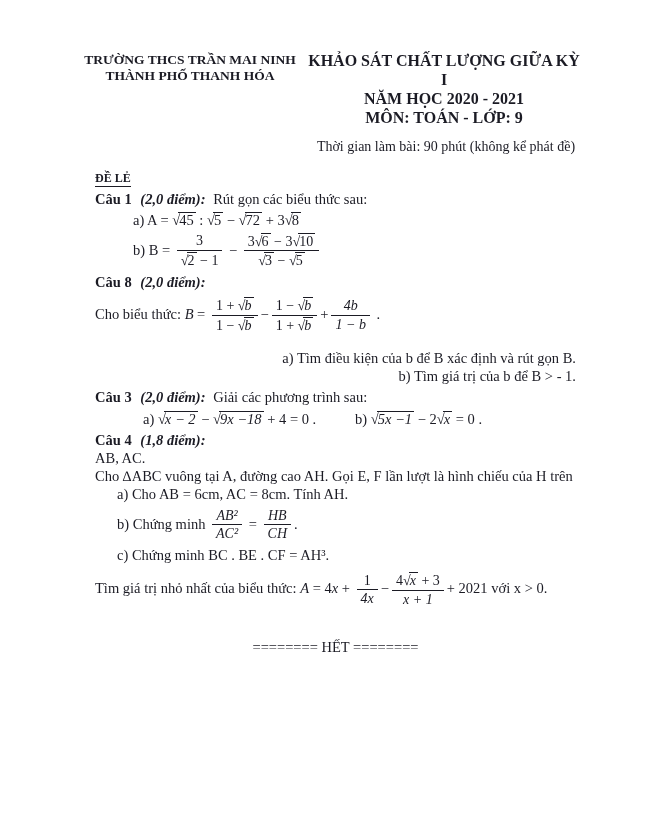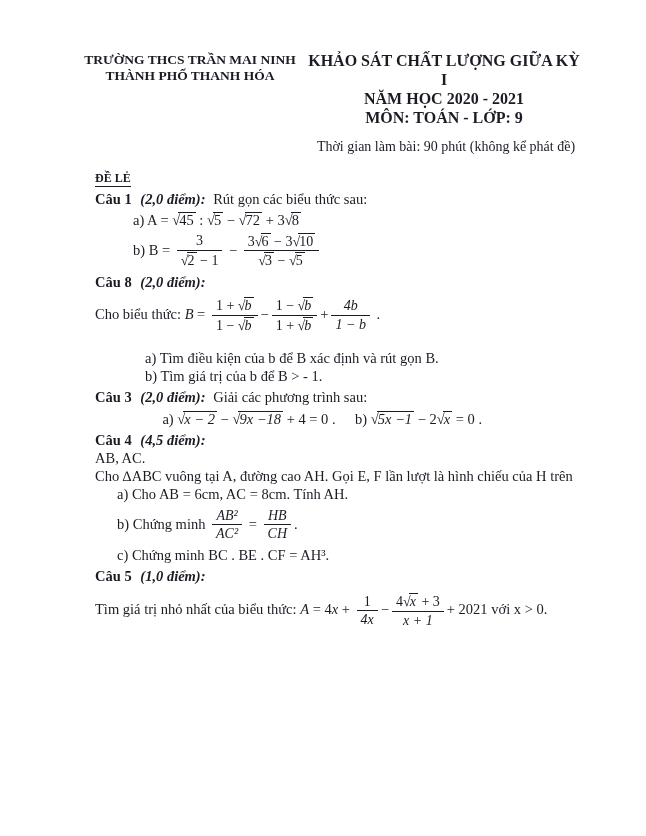--- a/index.html
+++ b/index.html
@@ -15,32 +15,32 @@
   .time-note { margin-top:11px; margin-left:303px; width:286px; text-align:center; font-size:14px; }
   
   .body { margin:13px 70px 0 95px; line-height:1.25; }
   .exam-code { display:inline-block; font-weight:bold; font-size:12px; border-bottom:1.6px solid currentColor; padding-bottom:0px; }
   .q-head { margin-top:3px; }
   .q-label { font-weight:bold; }
   .q-points { font-weight:bold; font-style:italic; margin-left:5px; }
   .q-intro { margin-left:4px; }
   .ind38 { margin-left:38px; }
   .ind48 { margin-left:48px; }
-  .ind50 { margin-left:50px; }
+  .ind50 { margin-left:50px;text-align:right; }
   .ind22 { margin-left:22px; }
   .f-line { margin-top:3px; margin-bottom:3px; }
   
   .mi { font-style:italic; }
   .sqrt { white-space:nowrap; }
   .sqrt .rs { letter-spacing:-1px; }
   .sqrt .rad { display:inline-block; border-top:1.1px solid currentColor; padding:0 2px 0 1px; margin-left:-1px; line-height:1.1; }
   .frac { display:inline-block; vertical-align:middle; text-align:center; line-height:1.12; margin:1px 3px; font-size:14px; }
   .frac .num { display:block; border-bottom:1.1px solid currentColor; padding:0 4px 1px; }
   .frac .den { display:block; padding:1px 4px 0; }
-  .eq-a { display:inline-block; width:212px;text-align:center; }
+  .eq-a { display:inline-block; width:212px; }
   .q3-row { margin-top:4px; margin-bottom:2px; }
   .q2-formula { margin-top:5px; margin-bottom:14px; }
   .q5-formula { margin-top:7px; }
   .footer { text-align:center; margin-top:30px; font-size:14.5px; }
 </style>
 </head>
 <body>
 
 <div class="page">
 
@@ -89,33 +89,30 @@
       <span class="q-label">Câu 3</span>
       <span class="q-points">(2,0 điểm):</span>
       <span class="q-intro">Giải các phương trình sau:</span>
     </div>
     <div class="q3-row ind48">
       <span class="eq-a"><span>a) </span><span class="sqrt"><span class="rs">√</span><span class="rad mi">x − 2</span></span><span> − </span><span class="sqrt"><span class="rs">√</span><span class="rad mi">9x −18</span></span><span> + 4 = 0 .</span></span><span><span>b) </span><span class="sqrt"><span class="rs">√</span><span class="rad mi">5x −1</span></span><span> − 2</span><span class="sqrt"><span class="rs">√</span><span class="rad mi">x</span></span><span> = 0 .</span></span>
     </div>
 
     <div class="q-head">
       <span class="q-label">Câu 4</span>
-      <span class="q-points">(4,5 điểm):</span>
+      <span class="q-points">(1,8 điểm):</span>
     </div>
     <div>AB, AC.</div>
     <div>Cho ∆ABC vuông tại A, đường cao AH.  Gọi E, F lần lượt là hình chiếu của H trên</div>
     <div class="ind22">a)  Cho AB = 6cm, AC = 8cm. Tính AH.</div>
     <div class="f-line ind22">
       <span>b)  Chứng minh </span><span class="frac"><span class="num mi">AB²</span><span class="den mi">AC²</span></span><span> = </span><span class="frac"><span class="num mi">HB</span><span class="den mi">CH</span></span><span>.</span>
     </div>
     <div class="ind22">c)   Chứng minh  BC . BE . CF =  AH³.</div>
 
-    <div class="q-head">
-      <span class="q-label">Câu 5</span>
-      <span class="q-points">(1,0 điểm):</span>
-    </div>
     <div class="q5-formula">
       <span>Tìm giá trị nhỏ nhất của biểu thức: </span><span class="mi">A</span><span> = 4</span><span class="mi">x</span><span> + </span><span class="frac"><span class="num">1</span><span class="den mi">4x</span></span><span>−</span><span class="frac"><span class="num"><span>4</span><span class="sqrt"><span class="rs">√</span><span class="rad mi">x</span></span><span> + 3</span></span><span class="den mi">x + 1</span></span><span>+ 2021</span><span>  với x &gt; 0.</span>
     </div>
 
+    <div class="footer">======== HẾT ========</div>
 
   </div>
 </div>
 
 </body></html>

